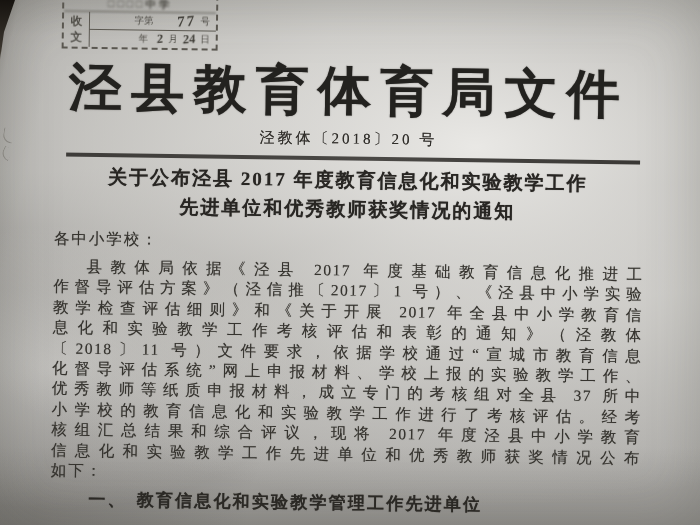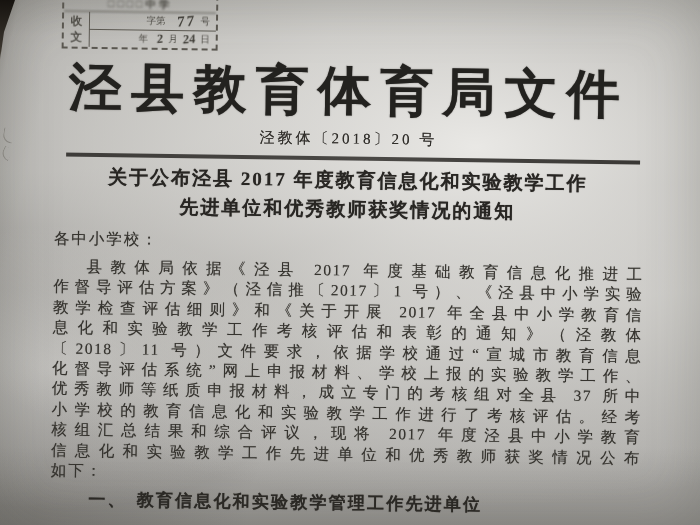--- a/index.html
+++ b/index.html
@@ -67,21 +67,21 @@
   }
   .stamp-row.r1{border-bottom:1px solid #5a5750;}
   .hand{
     font-weight:700;color:#3e3c36;
     transform:rotate(-5deg) skewX(-6deg);
     display:inline-block;margin:0 3px;
   }
   .hand.big{font-size:15px;letter-spacing:2px;}
   .hand.med{font-size:12.5px;}
   .stamp-row .lbl{margin:0 2px;}
-  .stamp-row.r1 .lbl.first{margin-right:8px;}
+  .stamp-row.r1 .lbl.first{margin-right:20px;}
   .stamp-row.r2 .lbl.first{margin-right:6px;}
 
   
   .header-title{
     position:absolute;top:53px;left:0;width:700px;
     text-align:center;
     font-size:52px;font-weight:900;letter-spacing:9px;
     color:#23221f;white-space:nowrap;
     text-shadow:0 0 1.2px rgba(35,33,30,0.7);
     transform:scaleX(1.02);

